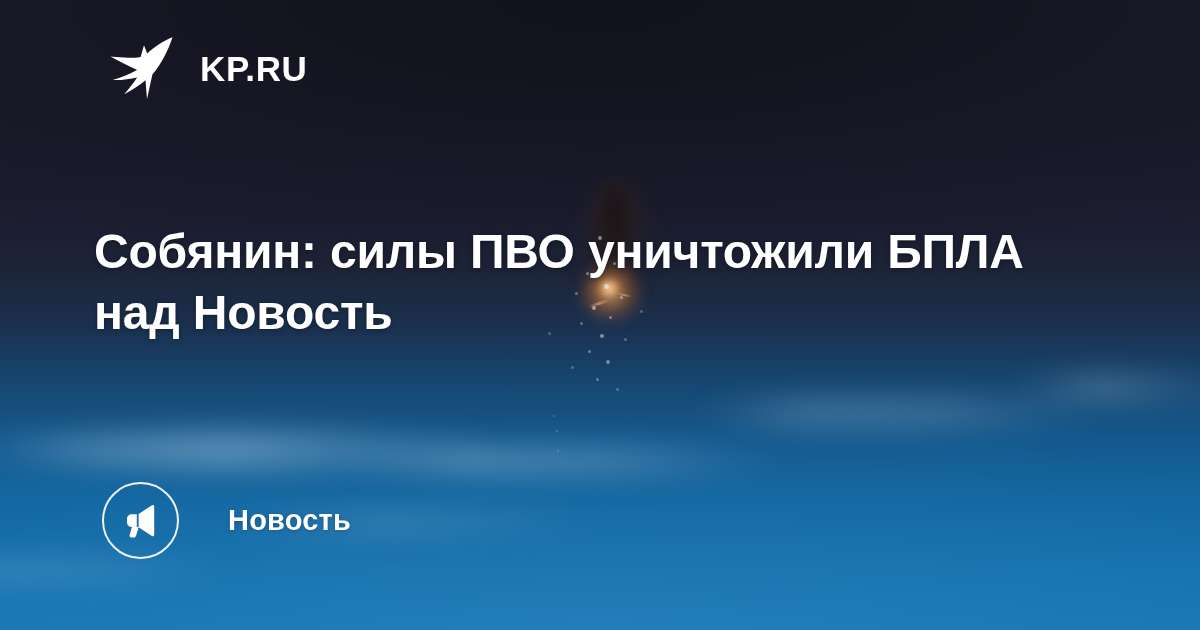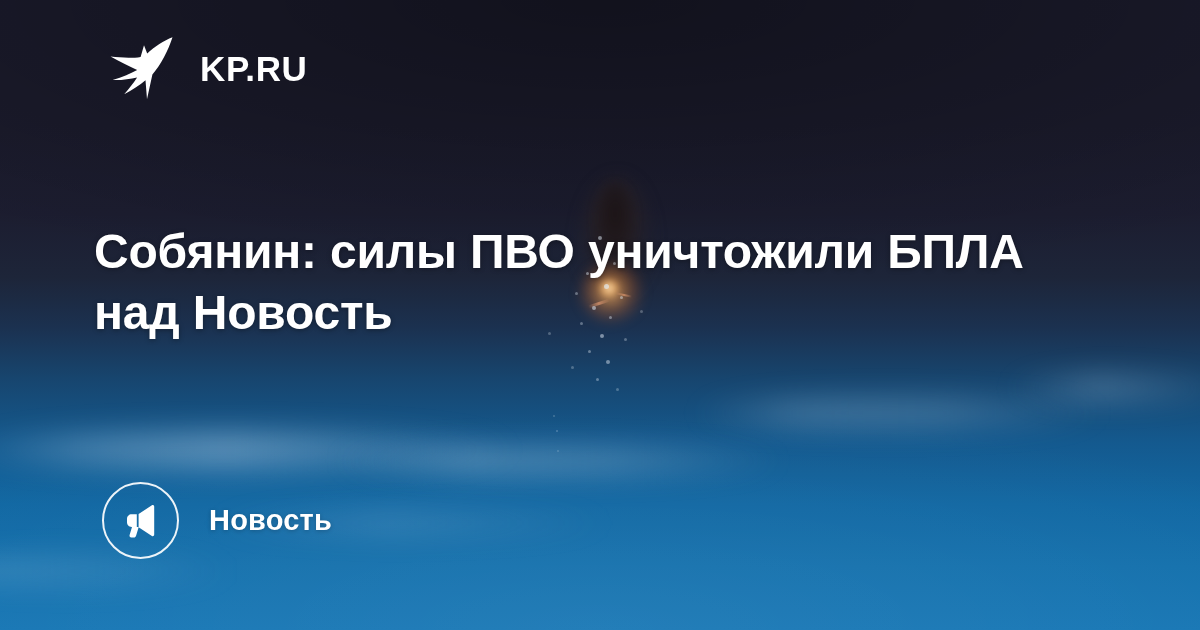--- a/index.html
+++ b/index.html
@@ -222,20 +222,21 @@
   }
   .megaphone-icon { width: 40px; height: 40px; display: block; }
   .badge-label {
     color: #ffffff;
     font-size: 29px;
     font-weight: 700;
     line-height: 1;
     letter-spacing: 0.2px;
     white-space: nowrap;
     text-shadow: 0 1px 4px rgba(0,0,0,0.22);
+    margin-left: 19px;
   }
 </style>
 </head>
 <body>
 
 <div class="card">
 
   <div class="sky"></div>
   <div class="sky-vignette"></div>
 

